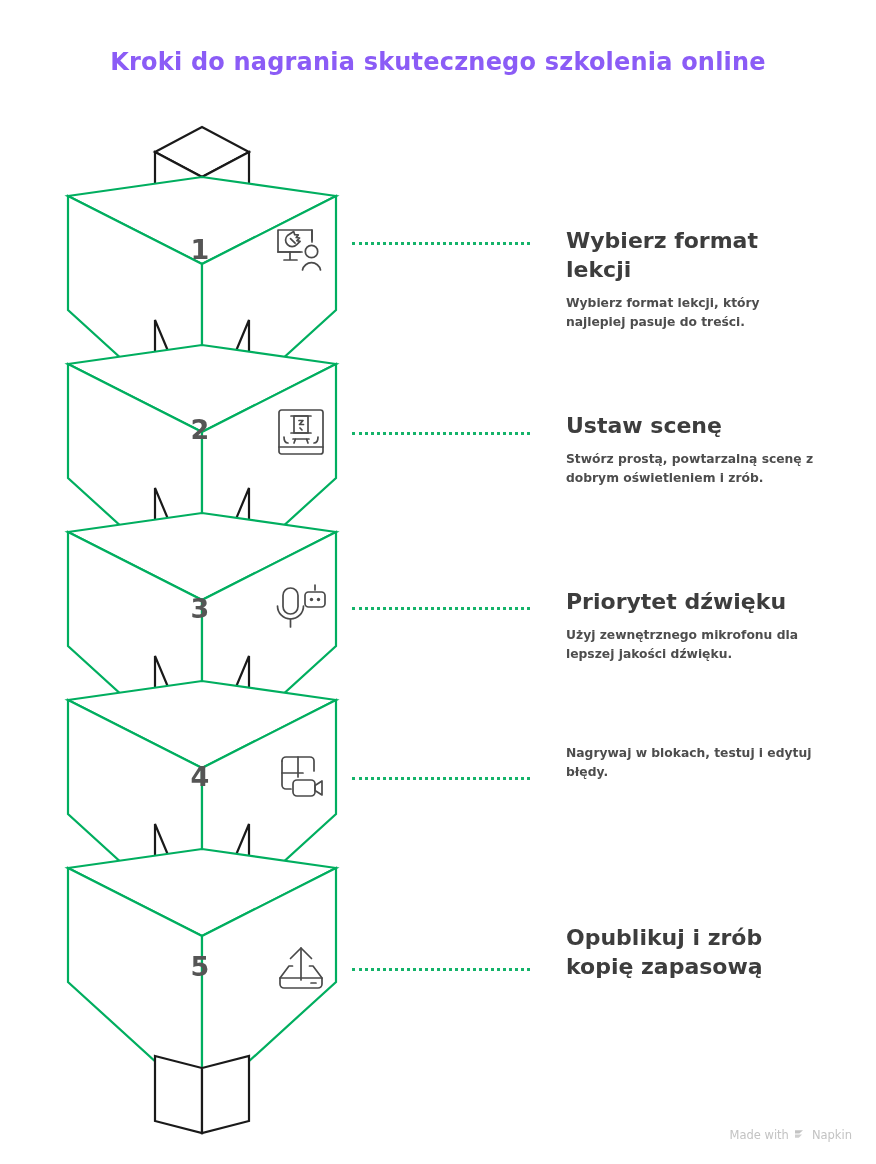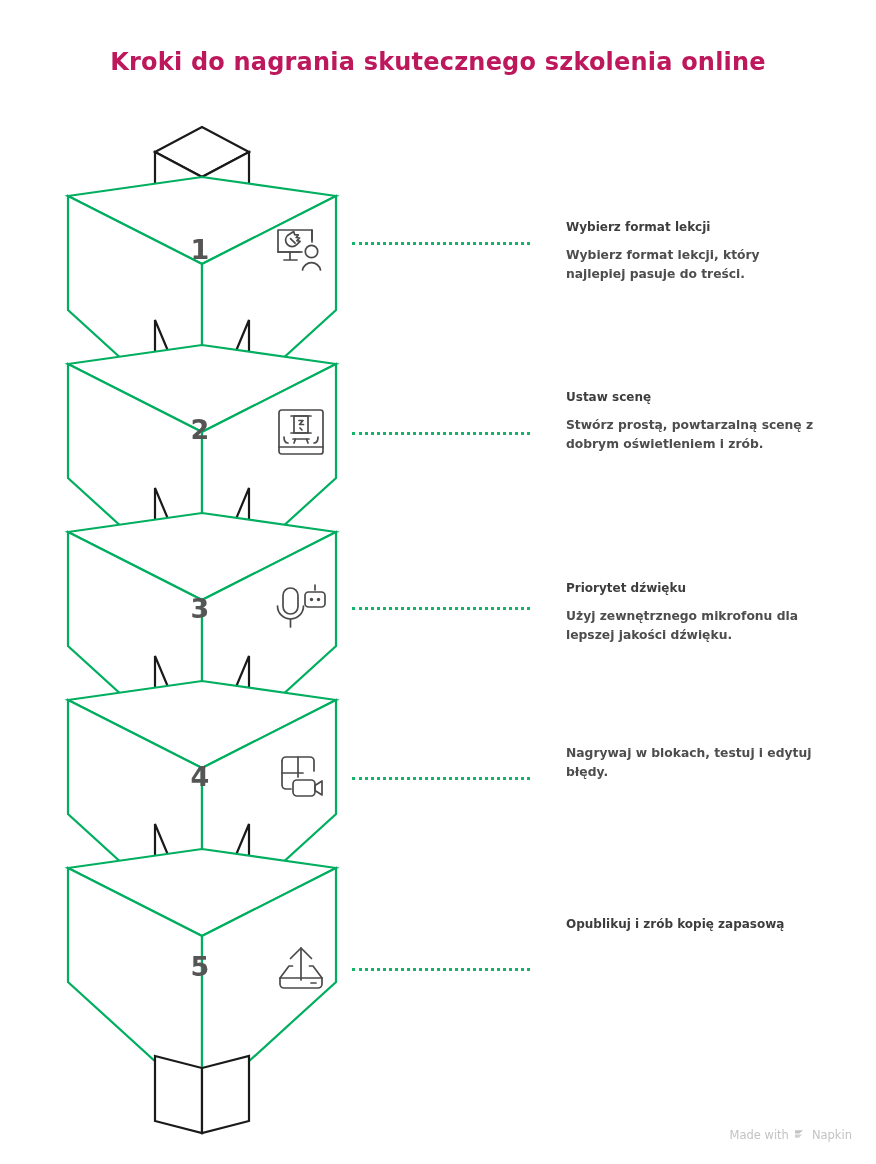--- a/index.html
+++ b/index.html
@@ -18,21 +18,21 @@
 
   
   #page-title {
     position: absolute;
     left: 0;
     top: 48px;
     width: 876px;
     text-align: center;
     font-size: 24px;
     font-weight: bold;
-    color: #be185d;
+    color: #8b5cf6;
     letter-spacing: 0.2px;
     font-family: "DejaVu Sans", sans-serif;
   }
 
   
   #stack-svg {
     position: absolute;
     left: 0;
     top: 0;
     width: 876px;
@@ -97,25 +97,25 @@
     border-top: 3px dotted #14b36a;
   }
 
   
   .step-text {
     position: absolute;
     left: 566px;
     width: 250px;
   }
   .step-heading {
-    font-size: 12px;
+    font-size: 22px;
     font-weight: bold;
     color: #3d3d3d;
     line-height: 1.32;
-    margin: 6px 0 10px 0;
+    margin: 12px 0 10px 0;
     font-family: "DejaVu Sans", sans-serif;
   }
   .step-desc {
     font-size: 12.3px;
     color: #4d4d4d;
     line-height: 1.52;
     margin: 0;
     font-family: "DejaVu Sans", sans-serif;
     font-weight: bold;
   }
@@ -303,21 +303,21 @@
 <div class="dots" style="top:432px"></div>
 <div class="dots" style="top:607px"></div>
 <div class="dots" style="top:777px"></div>
 <div class="dots" style="top:968px"></div>
 
 <div class="step-text" style="top:214px">
   <p class="step-heading">Wybierz format lekcji</p>
   <p class="step-desc">Wybierz format lekcji, który najlepiej pasuje do treści.</p>
 </div>
 
-<div class="step-text" style="top:384px">
+<div class="step-text" style="top:399px">
   <p class="step-heading">Ustaw scenę</p>
   <p class="step-desc">Stwórz prostą, powtarzalną scenę z dobrym oświetleniem i zrób.</p>
 </div>
 
 <div class="step-text" style="top:575px">
   <p class="step-heading">Priorytet dźwięku</p>
   <p class="step-desc">Użyj zewnętrznego mikrofonu dla lepszej jakości dźwięku.</p>
 </div>
 
 <div class="step-text" style="top:744px">

